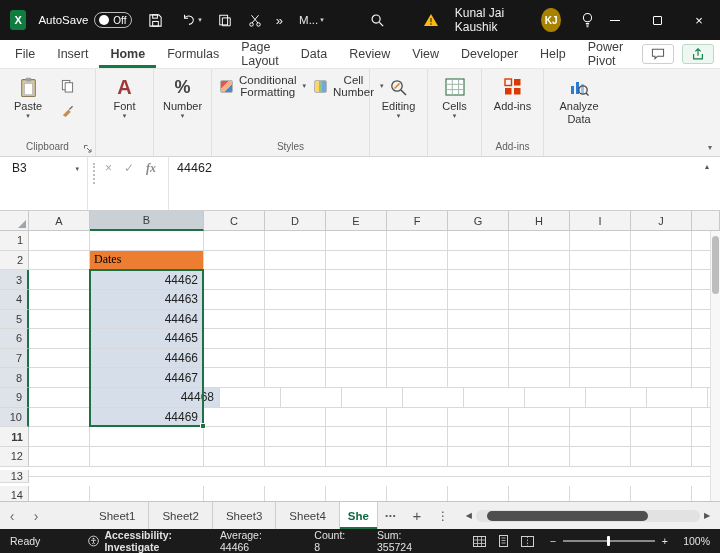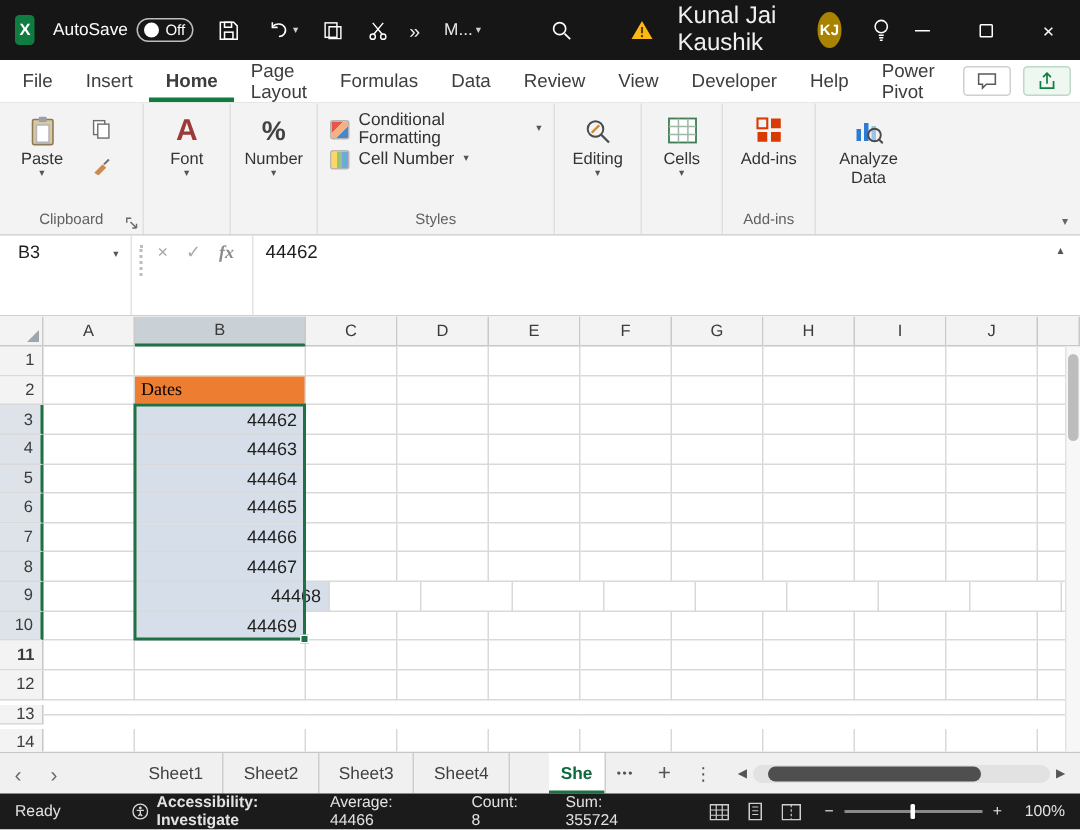--- a/index.html
+++ b/index.html
@@ -11,21 +11,21 @@
   .xl-logo{width:20px;height:20px;border-radius:3px;background:#107C41;display:flex;align-items:center;justify-content:center;font-size:11px;font-weight:bold;color:#fff;}
   .autosave{display:flex;align-items:center;gap:6px;margin-left:12px;font-size:11.5px;}
   .toggle{width:38px;height:16px;border:1px solid #bdbdbd;border-radius:9px;display:flex;align-items:center;padding:0 4px;gap:4px;}
   .knob{width:10px;height:10px;border-radius:50%;background:#fff;}
   .toggle-lbl{font-size:10px;color:#fff;}
   .tbtn{display:flex;align-items:center;justify-content:center;color:#e8e8e8;}
   .tbtn svg{display:block;}
   .chev-t{font-size:7px;color:#cfcfcf;margin-left:2px;}
   .mdots{font-size:11.5px;color:#e8e8e8;}
   .warn{margin-left:38px;}
-  .user{font-size:16px;color:#f0f0f0;margin-left:16px;}
+  .user{font-size:12px;color:#f0f0f0;margin-left:16px;}
   .avatar{width:24px;height:24px;border-radius:50%;background:#a98200;color:#fff;font-size:10px;display:flex;align-items:center;justify-content:center;margin-left:8px;font-weight:bold;}
   .wctrls{margin-left:auto;display:flex;height:40px;}
   .wbtn{width:42px;height:40px;display:flex;align-items:center;justify-content:center;color:#fff;}
   .minus-glyph{display:block;width:10px;height:1px;background:#fff;}
   .max-glyph{display:block;width:9px;height:9px;border:1px solid #fff;border-radius:1px;}
   .close-glyph{font-size:13px;}
 
   
   .menubar{flex:0 0 28px;background:#fff;display:flex;align-items:stretch;border-bottom:1px solid #e6e6e6;padding:0 8px 0 4px;}
   .menu-tabs{display:flex;}
@@ -44,21 +44,21 @@
   .bigbtn{width:48px;display:flex;flex-direction:column;align-items:center;gap:1px;padding-top:1px;}
   .blabel{font-size:11px;color:#333;white-space:nowrap;}
   .blabel.wrap{white-space:normal;text-align:center;line-height:1.15;width:54px;}
   .chev{font-size:7px;color:#555;line-height:6px;}
   .icon-big{height:24px;display:flex;align-items:center;justify-content:center;}
   .font-a{font-size:20px;font-weight:bold;color:#9c3a38;line-height:22px;}
   .pct{font-size:18px;font-weight:bold;color:#424242;line-height:22px;}
   .smallcol{display:flex;flex-direction:column;gap:8px;margin:4px 0 0 6px;}
   .sbtn{width:18px;height:16px;display:flex;align-items:center;justify-content:center;}
   .launcher{position:absolute;right:3px;bottom:3px;}
-  .styles-stack{display:flex;flex-direction:column;margin-top:1px;}
+  .styles-stack{display:flex;flex-direction:row;margin-top:1px;text-align:center;}
   .style-row{display:flex;align-items:center;gap:6px;height:20px;font-size:11.5px;color:#333;padding:0 4px;}
   .sicon{width:13px;height:13px;border-radius:2px;flex:0 0 13px;}
   .icon-cf{background:linear-gradient(135deg,#e8554a 0 35%,#f4b183 35% 65%,#4a86c8 65%);border:1px solid #b5b5b5;}
   .icon-fat{background:linear-gradient(180deg,#4472c4 0 32%,#fff 32%);border:1px solid #7a9bc4;}
   .icon-cs{background:linear-gradient(90deg,#ffd666 0 33%,#92c47d 33% 66%,#6fa8dc 66%);border:1px solid #b5b5b5;}
   .ribbon-collapse{position:absolute;right:8px;bottom:4px;font-size:8px;color:#666;}
 
   
   .formulabar{flex:0 0 54px;background:#fff;border-bottom:1px solid #cfcfcf;display:flex;align-items:stretch;}
   .namebox{width:88px;display:flex;justify-content:space-between;align-items:flex-start;padding:4px 8px 0 12px;font-size:12px;color:#1f1f1f;border-right:1px solid #e3e3e3;}
@@ -85,21 +85,21 @@
   .fill-handle{position:absolute;right:-4px;bottom:-4px;width:6px;height:6px;background:#1e7145;border:1px solid #fff;}
   .vscroll{position:absolute;top:20px;right:0;bottom:0;width:10px;background:#f7f7f7;border-left:1px solid #e2e2e2;}
   .vthumb{position:absolute;top:5px;left:1px;right:1px;height:58px;background:#bdbdbd;border-radius:4px;}
 
   
   .sheetbar{flex:0 0 28px;background:#f0f0f0;border-top:1px solid #c6c6c6;display:flex;align-items:stretch;font-size:11.5px;color:#3f3f3f;}
   .snav{width:24px;display:flex;align-items:center;justify-content:center;color:#6a6a6a;font-size:14px;}
   .sgap{width:38px;}
   .sheet-tabs{display:flex;}
   .stab{padding:0 13px;display:flex;align-items:center;border-right:1px solid #cecece;background:transparent;}
-  .stab.active{background:#fff;font-weight:bold;color:#0d6a3f;box-shadow:inset 0 -2px 0 #1e7145;padding:0 8px;margin-left:26px;}
+  .stab.active{background:#fff;font-weight:bold;color:#0d6a3f;box-shadow:inset 0 -2px 0 #1e7145;padding:0 8px;}
   .sbtn2{width:26px;display:flex;align-items:center;justify-content:center;color:#555;}
   .hscroll{flex:1;display:flex;align-items:center;margin:0 6px 0 6px;}
   .harrow{width:14px;display:flex;justify-content:center;color:#555;font-size:8px;}
   .htrack{flex:1;height:12px;background:#e2e2e2;border-radius:6px;position:relative;}
   .hthumb{position:absolute;top:1px;bottom:1px;left:5%;width:72%;background:#4f4f4f;border-radius:5px;}
 
   
   .statusbar{flex:0 0 20px;background:#1b1b1b;color:#e2e2e2;display:flex;align-items:center;font-size:10.5px;padding:0 10px;}
   .sb-a11y{display:flex;align-items:center;gap:5px;margin-left:48px;font-weight:bold;}
   .sb-avg{margin-left:auto;}
@@ -189,22 +189,22 @@
           <span class="close-glyph">×</span>
         </span>
     </div>
   </div>
 
   <div class="menubar">
     <div class="menu-tabs">
         <div class="mtab">File</div>
         <div class="mtab">Insert</div>
         <div class="mtab sel">Home</div>
+        <div class="mtab">Formulas</div>
         <div class="mtab">Page Layout</div>
-        <div class="mtab">Formulas</div>
         <div class="mtab">Data</div>
         <div class="mtab">Review</div>
         <div class="mtab">View</div>
         <div class="mtab">Developer</div>
         <div class="mtab">Help</div>
         <div class="mtab">Power Pivot</div>
       </div>
     <div class="badge-red"></div>
     <div class="mright">
       <span class="mbtn">

